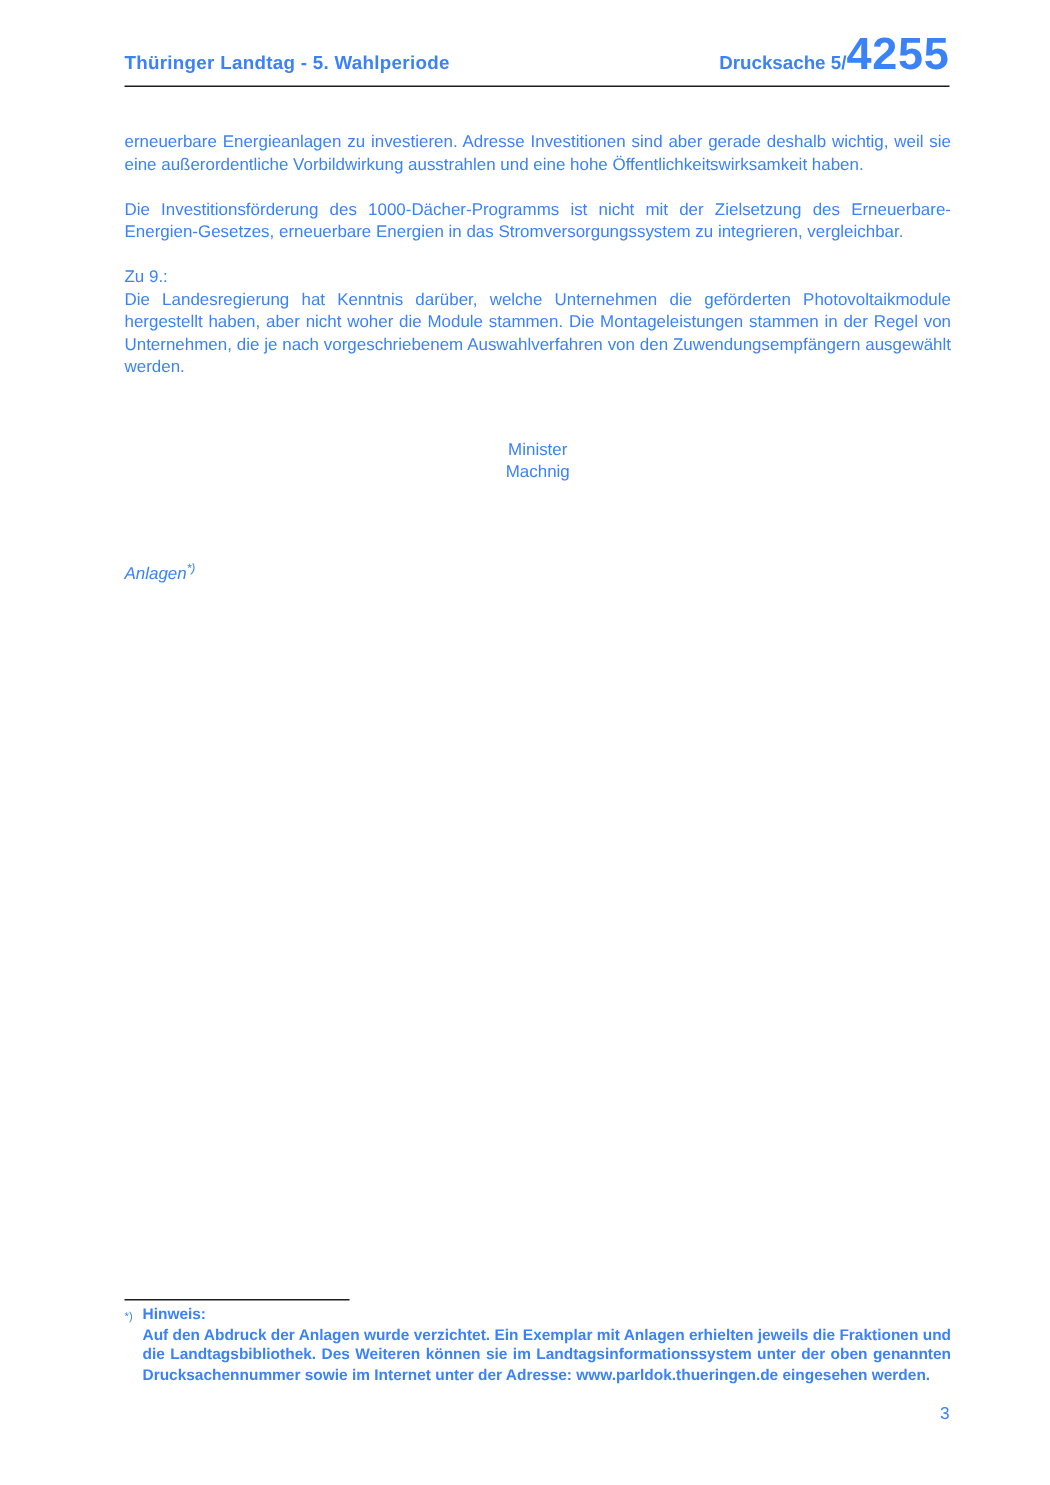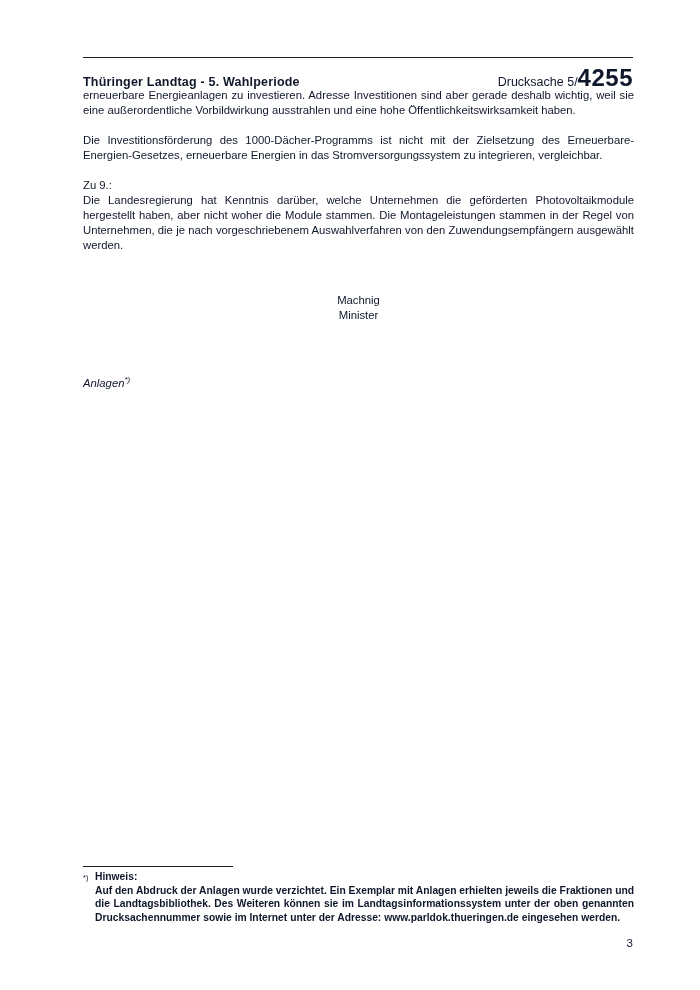--- a/index.html
+++ b/index.html
@@ -6,21 +6,21 @@
     margin: 0;
     padding: 0;
     background: #ffffff;
   }
   .page {
     position: relative;
     width: 700px;
     height: 990px;
     background: #ffffff;
     font-family: "Liberation Sans", sans-serif;
-    color: #0f172a;
+    color: #3b82f6;
     overflow: hidden;
     box-sizing: border-box;
   }
   
   .doc-header {
     position: absolute;
     left: 83px;
     right: 67px;
     top: 22px;
     display: flex;
@@ -32,28 +32,27 @@
     font-weight: bold;
     letter-spacing: 0.2px;
   }
   .doc-header .right-group {
     display: flex;
     align-items: baseline;
     white-space: nowrap;
   }
   .doc-header .drucksache-label {
     font-size: 12.5px;
-    font-weight: normal;
+    font-weight: bold;
   }
   .doc-header .drucksache-number {
-    font-size: 24px;
+    font-size: 30px;
     font-weight: bold;
     line-height: 1;
     letter-spacing: 0.5px;
-    margin-top: 44px;
   }
   .header-rule {
     position: absolute;
     left: 83px;
     right: 67px;
     top: 57px;
     border: none;
     border-top: 1.5px solid #1c1c1c;
     margin: 0;
   }
@@ -150,22 +149,22 @@
     <p>erneuerbare Energieanlagen zu investieren. Adresse Investitionen sind aber gerade deshalb wichtig, weil sie eine außerordentliche Vorbildwirkung ausstrahlen und eine hohe Öffentlichkeitswirksamkeit haben.</p>
 
     <p>Die Investitionsförderung des 1000-Dächer-Programms ist nicht mit der Zielsetzung des Erneuerbare-Energien-Gesetzes, erneuerbare Energien in das Stromversorgungssystem zu integrieren, vergleichbar.</p>
 
     <p>
       <span class="section-label">Zu 9.:</span>
       <span>Die Landesregierung hat Kenntnis darüber, welche Unternehmen die geförderten Photovoltaikmodule hergestellt haben, aber nicht woher die Module stammen. Die Montageleistungen stammen in der Regel von Unternehmen, die je nach vorgeschriebenem Auswahlverfahren von den Zuwendungsempfängern ausgewählt werden.</span>
     </p>
 
     <div class="signature">
+      <span class="sig-line">Minister</span>
       <span class="sig-line">Machnig</span>
-      <span class="sig-line">Minister</span>
     </div>
 
     <div class="attachments">
       <span>Anlagen</span><sup class="marker">*)</sup>
     </div>
 
   </div>
 
   <div class="footnote">
     <hr class="footnote-rule">

